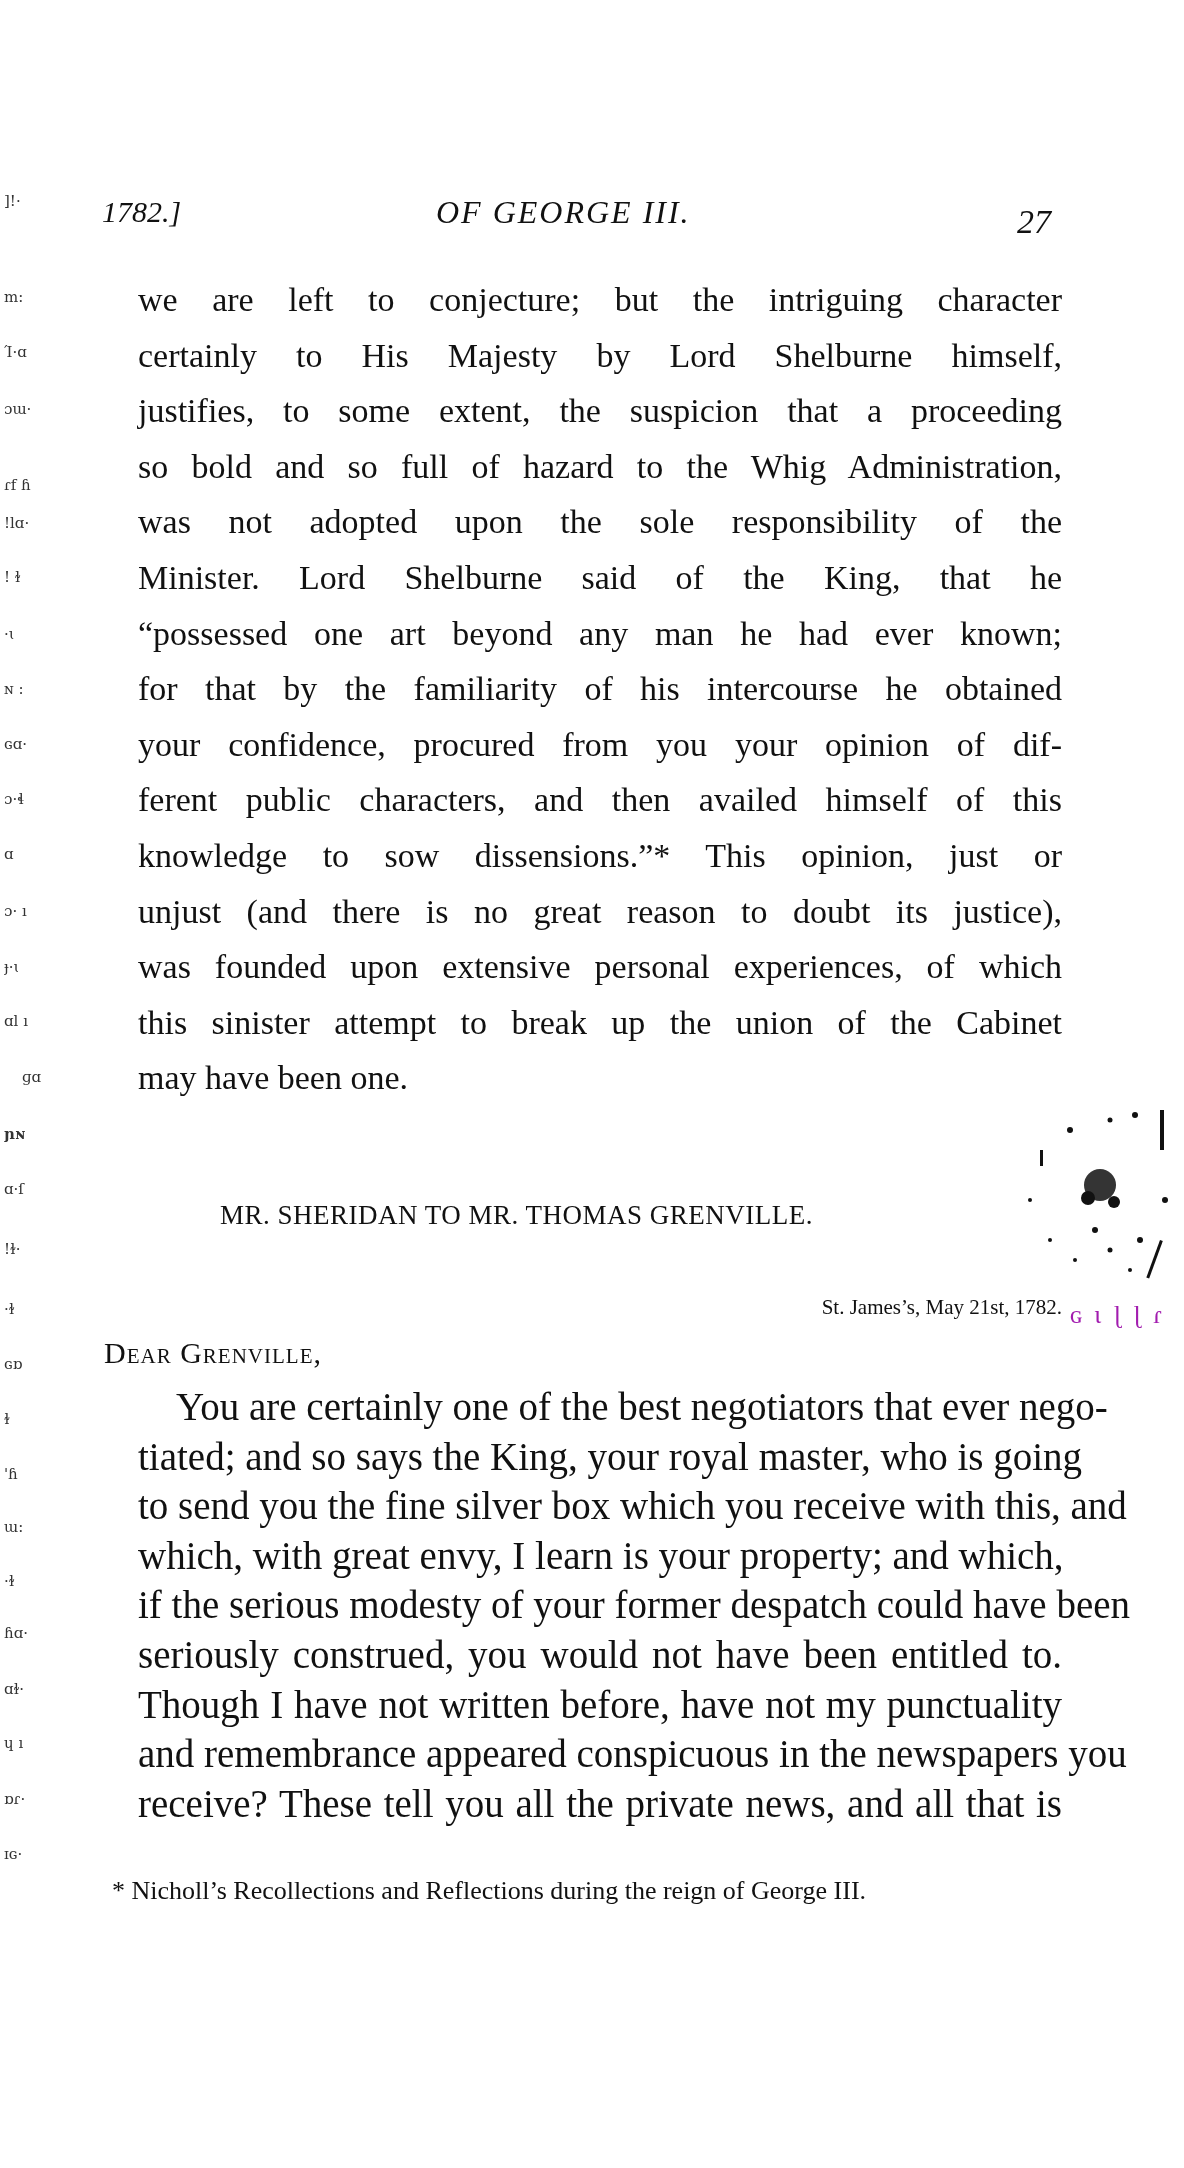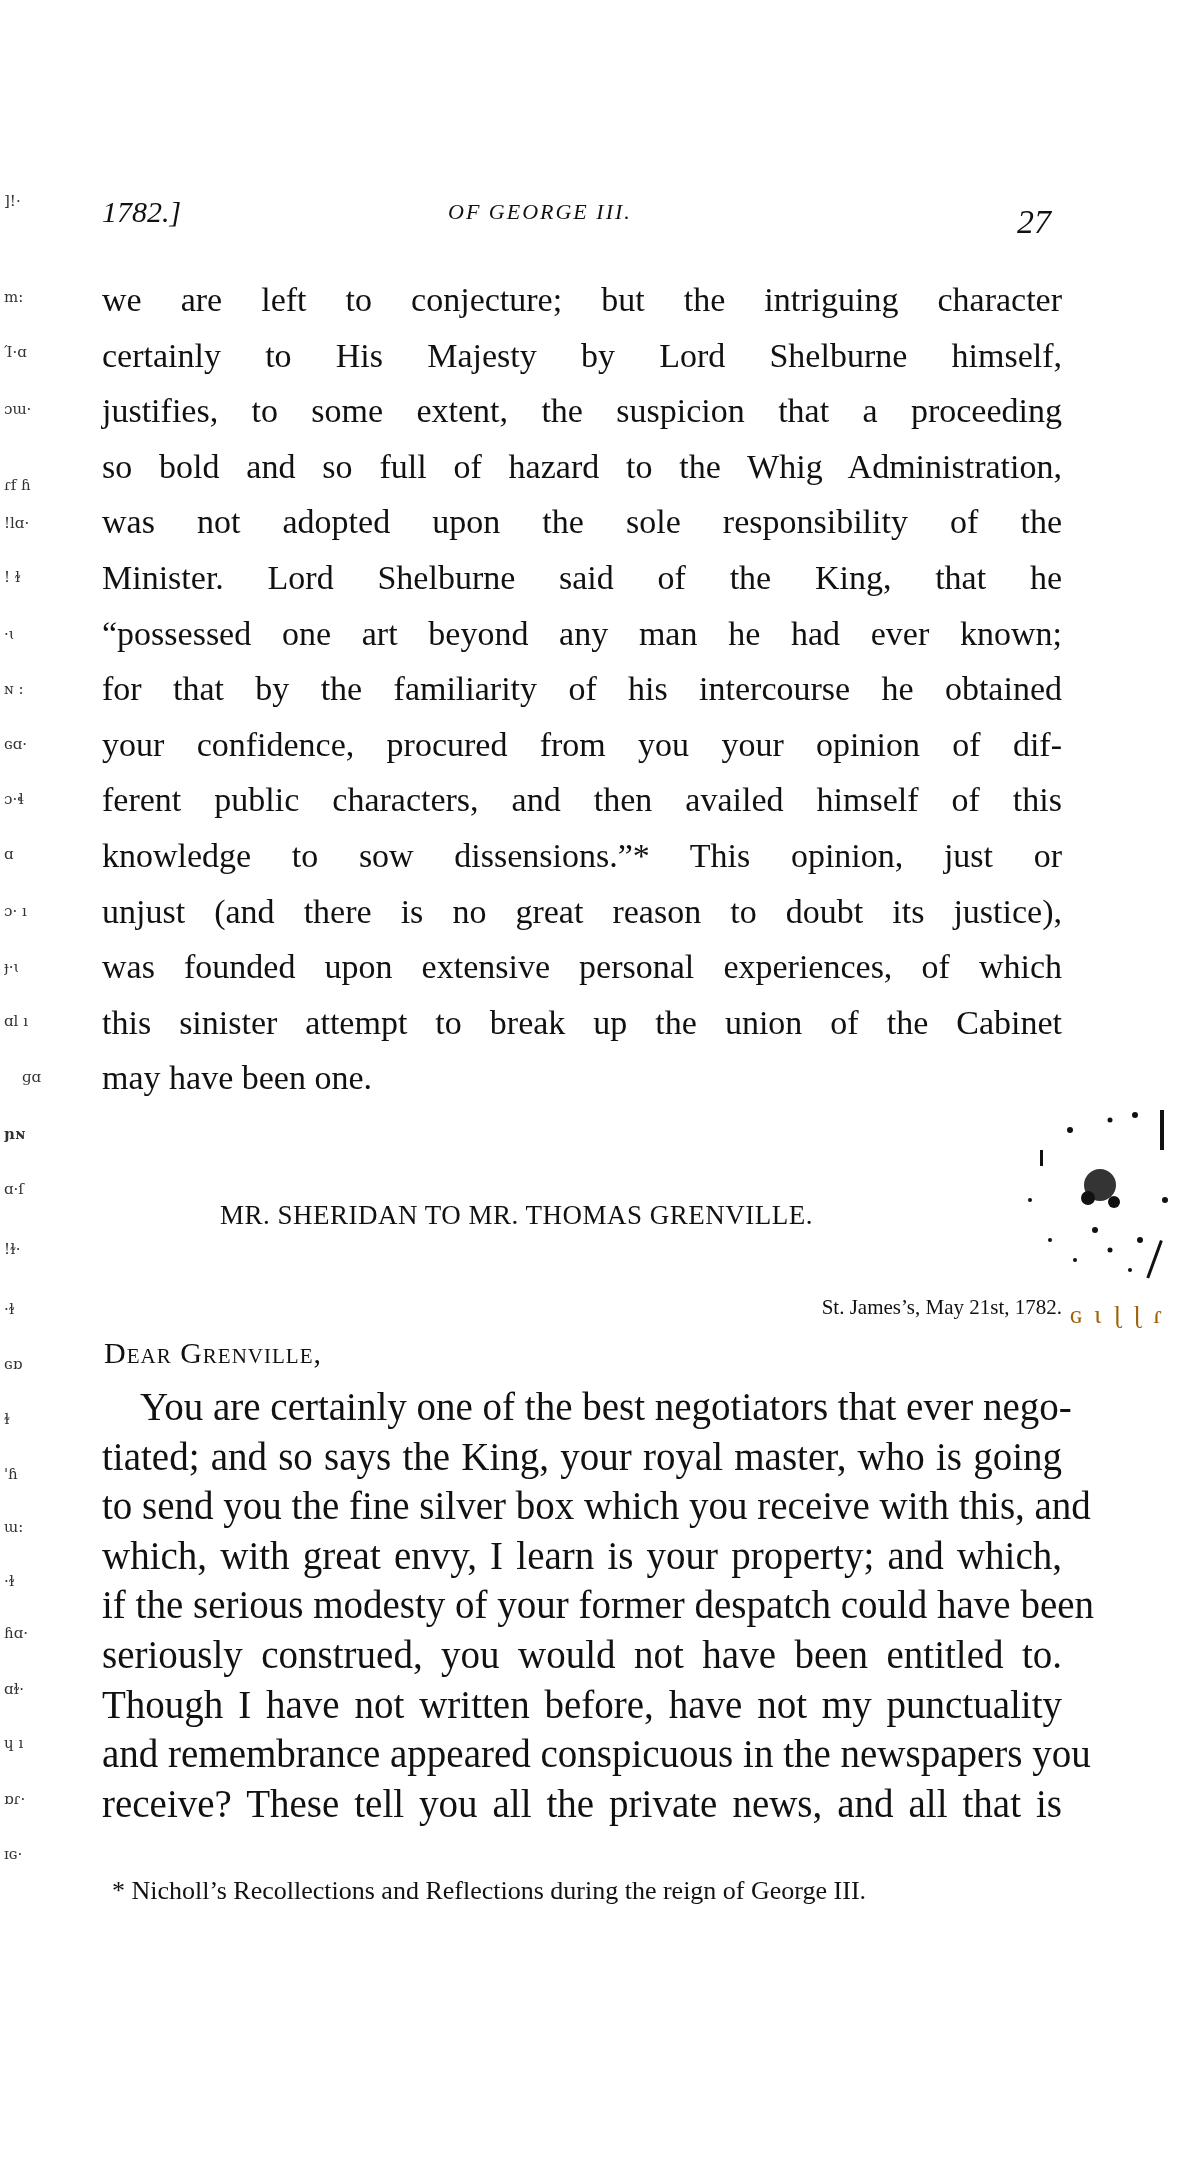--- a/index.html
+++ b/index.html
@@ -1,35 +1,35 @@
 <!DOCTYPE html>
 <html><head>
 <meta charset="utf-8">
 <style>
   html, body { margin:0; padding:0; background:#ffffff; }
   body { width:1184px; height:2168px; position:relative; overflow:hidden; color:#111; font-family:"Liberation Serif","DejaVu Serif",serif; }
   .abs { position:absolute; }
   .hdr { top:192px; font-size:30px; line-height:40px;font-style:italic; }
   #running-year { left:102px; }
-  #running-title { left:448px; font-size:22px; letter-spacing:2px; }
+  #running-title { left:436px; font-size:32px; letter-spacing:2px; }
   #page-number { left:1017px; top:188px; font-size:34px;margin-top:14px; }
   .para { position:absolute; left:102px; width:960px; }
-  .para .line { display:block; height:55.6px; line-height:55.6px; font-size:34px; text-align:justify; text-align-last:justify; white-space:nowrap; }
+  .para .line { display:block; height:55.6px; line-height:55.6px; font-size:34px; text-align:justify; text-align-last:justify; white-space:nowrap;margin-left:36px; }
   .para .line.last { text-align-last:left; }
   #body-para { top:272px; }
   #letter-heading { top:1200px; left:220px; font-size:27px; letter-spacing:0.5px; }
   #letter-date { top:1295px; right:122px; font-size:21px; }
   #salutation { top:1336px; left:104px; font-size:30px; font-variant:small-caps; letter-spacing:1px; }
   #letter-para { top:1382px; }
   #letter-para .line { height:49.6px; line-height:49.6px; font-size:39px; }
   #letter-para .line.indent { padding-left:38px; box-sizing:border-box; }
   #footnote { top:1876px; left:112px; font-size:26px; }
   .margin-frag { position:absolute; left:4px; width:56px; font-size:15px; color:#333; overflow:hidden; white-space:nowrap; font-family:"DejaVu Serif",serif; }
   #stain { position:absolute; left:1010px; top:1090px; width:170px; height:200px; }
-  #stain-tail { position:absolute; left:1070px; top:1300px; font-size:26px; color:#a16207; letter-spacing:3px; }
+  #stain-tail { position:absolute; left:1070px; top:1300px; font-size:26px; color:#a21caf; letter-spacing:3px; }
 </style>
 </head>
 <body>
 
 <div>
 
   <div class="abs hdr" id="running-year">1782.]</div>
   <div class="abs hdr" id="running-title">OF GEORGE III.</div>
   <div class="abs hdr" id="page-number">27</div>
 

